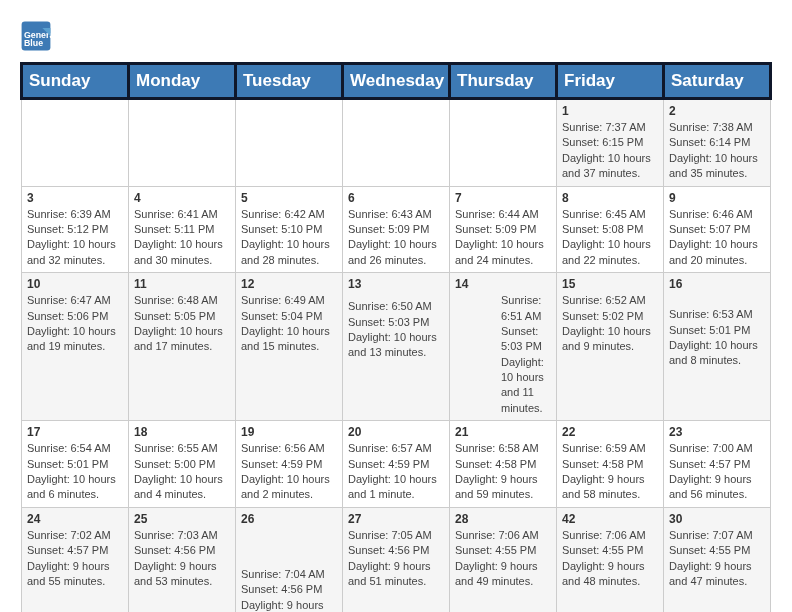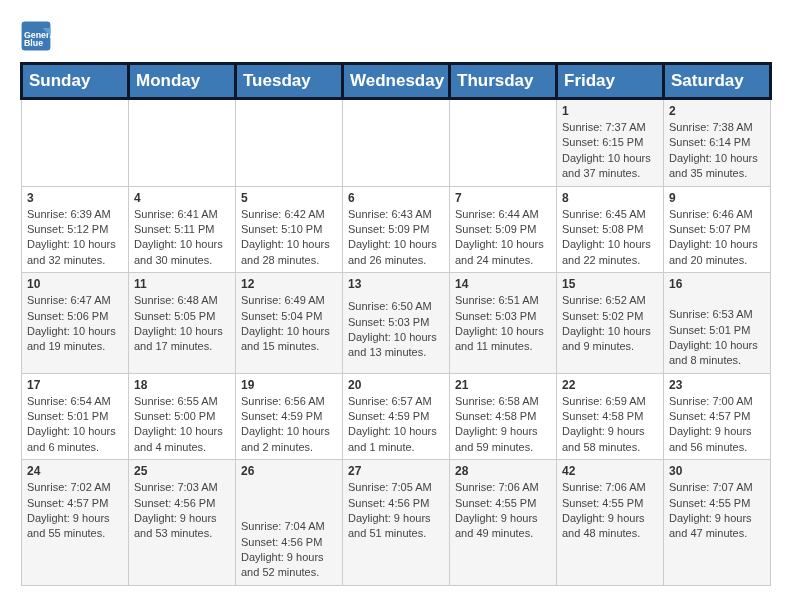--- a/index.html
+++ b/index.html
@@ -202,21 +202,21 @@
 Daylight: 10 hours and 15 minutes.</div>
         </td>
         <td>
           <span class="day-number">13</span>
           <div class="day-info" style="white-space: pre-line; margin-top: 8px;">Sunrise: 6:50 AM
 Sunset: 5:03 PM
 Daylight: 10 hours and 13 minutes.</div>
         </td>
         <td>
           <span class="day-number">14</span>
-          <div class="day-info" style="white-space: pre-line;">Sunrise: 6:51 AM
+          <div class="day-info" style="white-space: pre-line; margin-left: 46px;">Sunrise: 6:51 AM
 Sunset: 5:03 PM
 Daylight: 10 hours and 11 minutes.</div>
         </td>
         <td>
           <span class="day-number">15</span>
           <div class="day-info" style="white-space: pre-line;">Sunrise: 6:52 AM
 Sunset: 5:02 PM
 Daylight: 10 hours and 9 minutes.</div>
         </td>
         <td>

